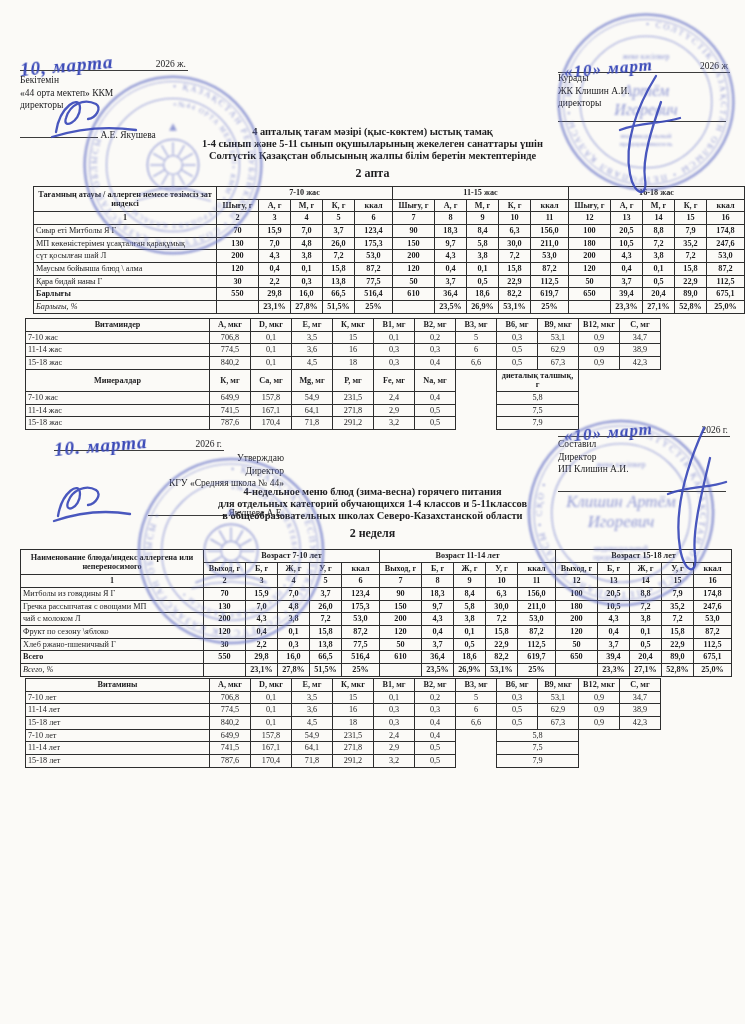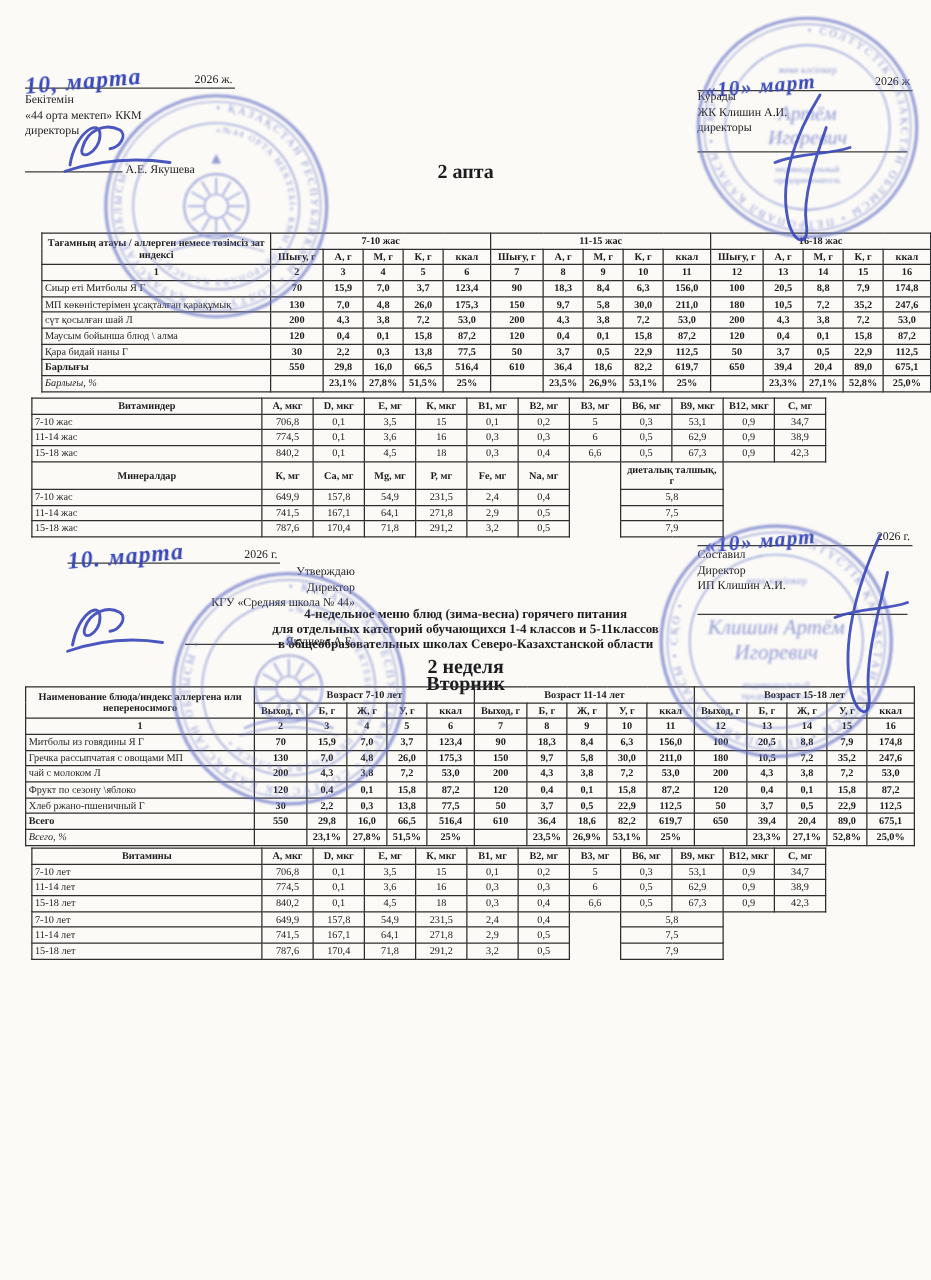--- a/index.html
+++ b/index.html
@@ -13,21 +13,21 @@
       color:#3a49b8;letter-spacing:1px;transform:rotate(-5deg);filter:blur(.3px);white-space:nowrap;}
   .tail{position:absolute;right:2px;bottom:1px;font-size:9.5px;}
   .appr{position:absolute;font-size:9.5px;line-height:12.5px;}
   .sigrow{margin-top:15px;}
   .sigline{display:inline-block;width:78px;border-bottom:1px solid #3c3c3c;height:10px;}
   .uline{border-bottom:1px solid #3c3c3c;height:1px;margin-top:10px;}
 
   
   .titleblock{position:absolute;left:0;width:745px;text-align:center;}
   .titleblock .tl div{font-size:10.4px;font-weight:bold;line-height:12px;}
-  .wk{font-size:16px;font-weight:bold;margin-top:3px;line-height:11px;}
+  .wk{font-size:12px;font-weight:bold;margin-top:3px;line-height:11px;}
 
   
   .grid{border-collapse:collapse;table-layout:fixed;background:transparent;}
   .grid td{border:1px solid #2e2e2e;font-size:8.2px;line-height:1.18;padding:1px 2px;vertical-align:middle;}
   .grid td.nob{border:none;}
   .c{text-align:center;}
   .b{font-weight:bold;}
   .i{font-style:italic;margin-left:48px;}
   .nm{text-align:left;}
 
@@ -64,20 +64,25 @@
   <div class="appr" style="left:558px;top:72px;width:175px;">
     <div>
         <div>Курады</div>
         <div>ЖК Клишин А.И.</div>
         <div>директоры</div>
       </div>
     <div class="uline" style="width:168px;"></div>
   </div>
 
   <div class="titleblock" style="top:126px;">
+    <div class="tl">
+        <div>4 апталық тағам мәзірі (қыс-көктем) ыстық тамақ</div>
+        <div>1-4 сынып және 5-11 сынып оқушыларының жекелеген санаттары үшін</div>
+        <div>Солтүстік Қазақстан облысының жалпы білім беретін мектептерінде</div>
+      </div>
     <div class="wk" style="margin-top:6px;">2 апта</div>
   </div>
 
   <div class="abs" style="left:33px;top:186px;">
       <table class="grid">
         <colgroup>
           <col style="width:183px">
           <col style="width:42px">
           <col style="width:32px">
           <col style="width:32px">
@@ -420,21 +425,20 @@
     <div class="uline" style="width:168px;margin-top:14px;"></div>
   </div>
 
   <div class="titleblock" style="top:486px;">
     <div class="tl">
         <div>4-недельное меню блюд (зима-весна) горячего питания</div>
         <div>для отдельных категорий обучающихся 1-4 классов и 5-11классов</div>
         <div>в общеобразовательных школах Северо-Казахстанской области</div>
       </div>
     <div class="wk" style="margin-top:6px;">2 неделя</div>
-    <div class="wk">Вторник</div>
   </div>
 
   <div class="abs" style="left:20px;top:549px;">
       <table class="grid">
         <colgroup>
           <col style="width:183px">
           <col style="width:42px">
           <col style="width:32px">
           <col style="width:32px">
           <col style="width:32px">

